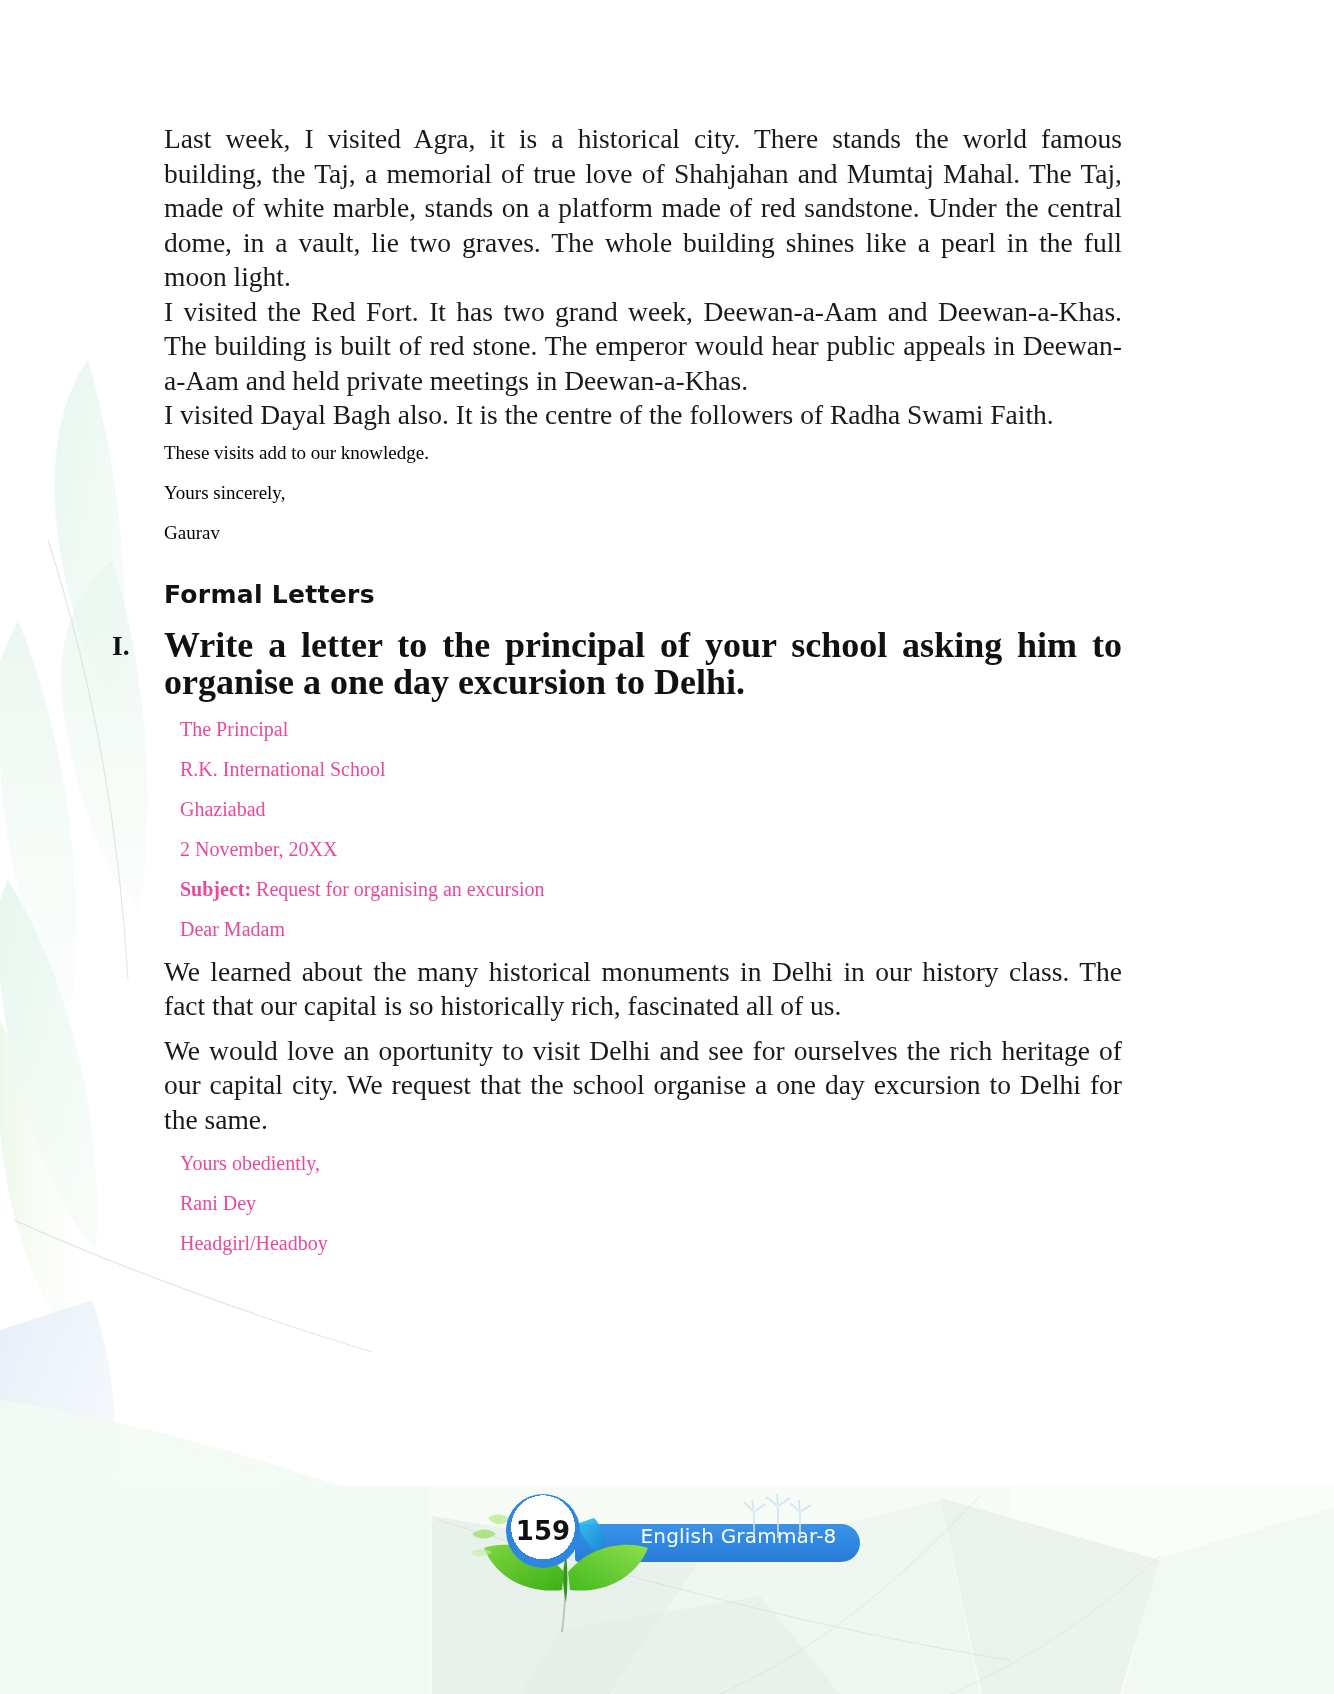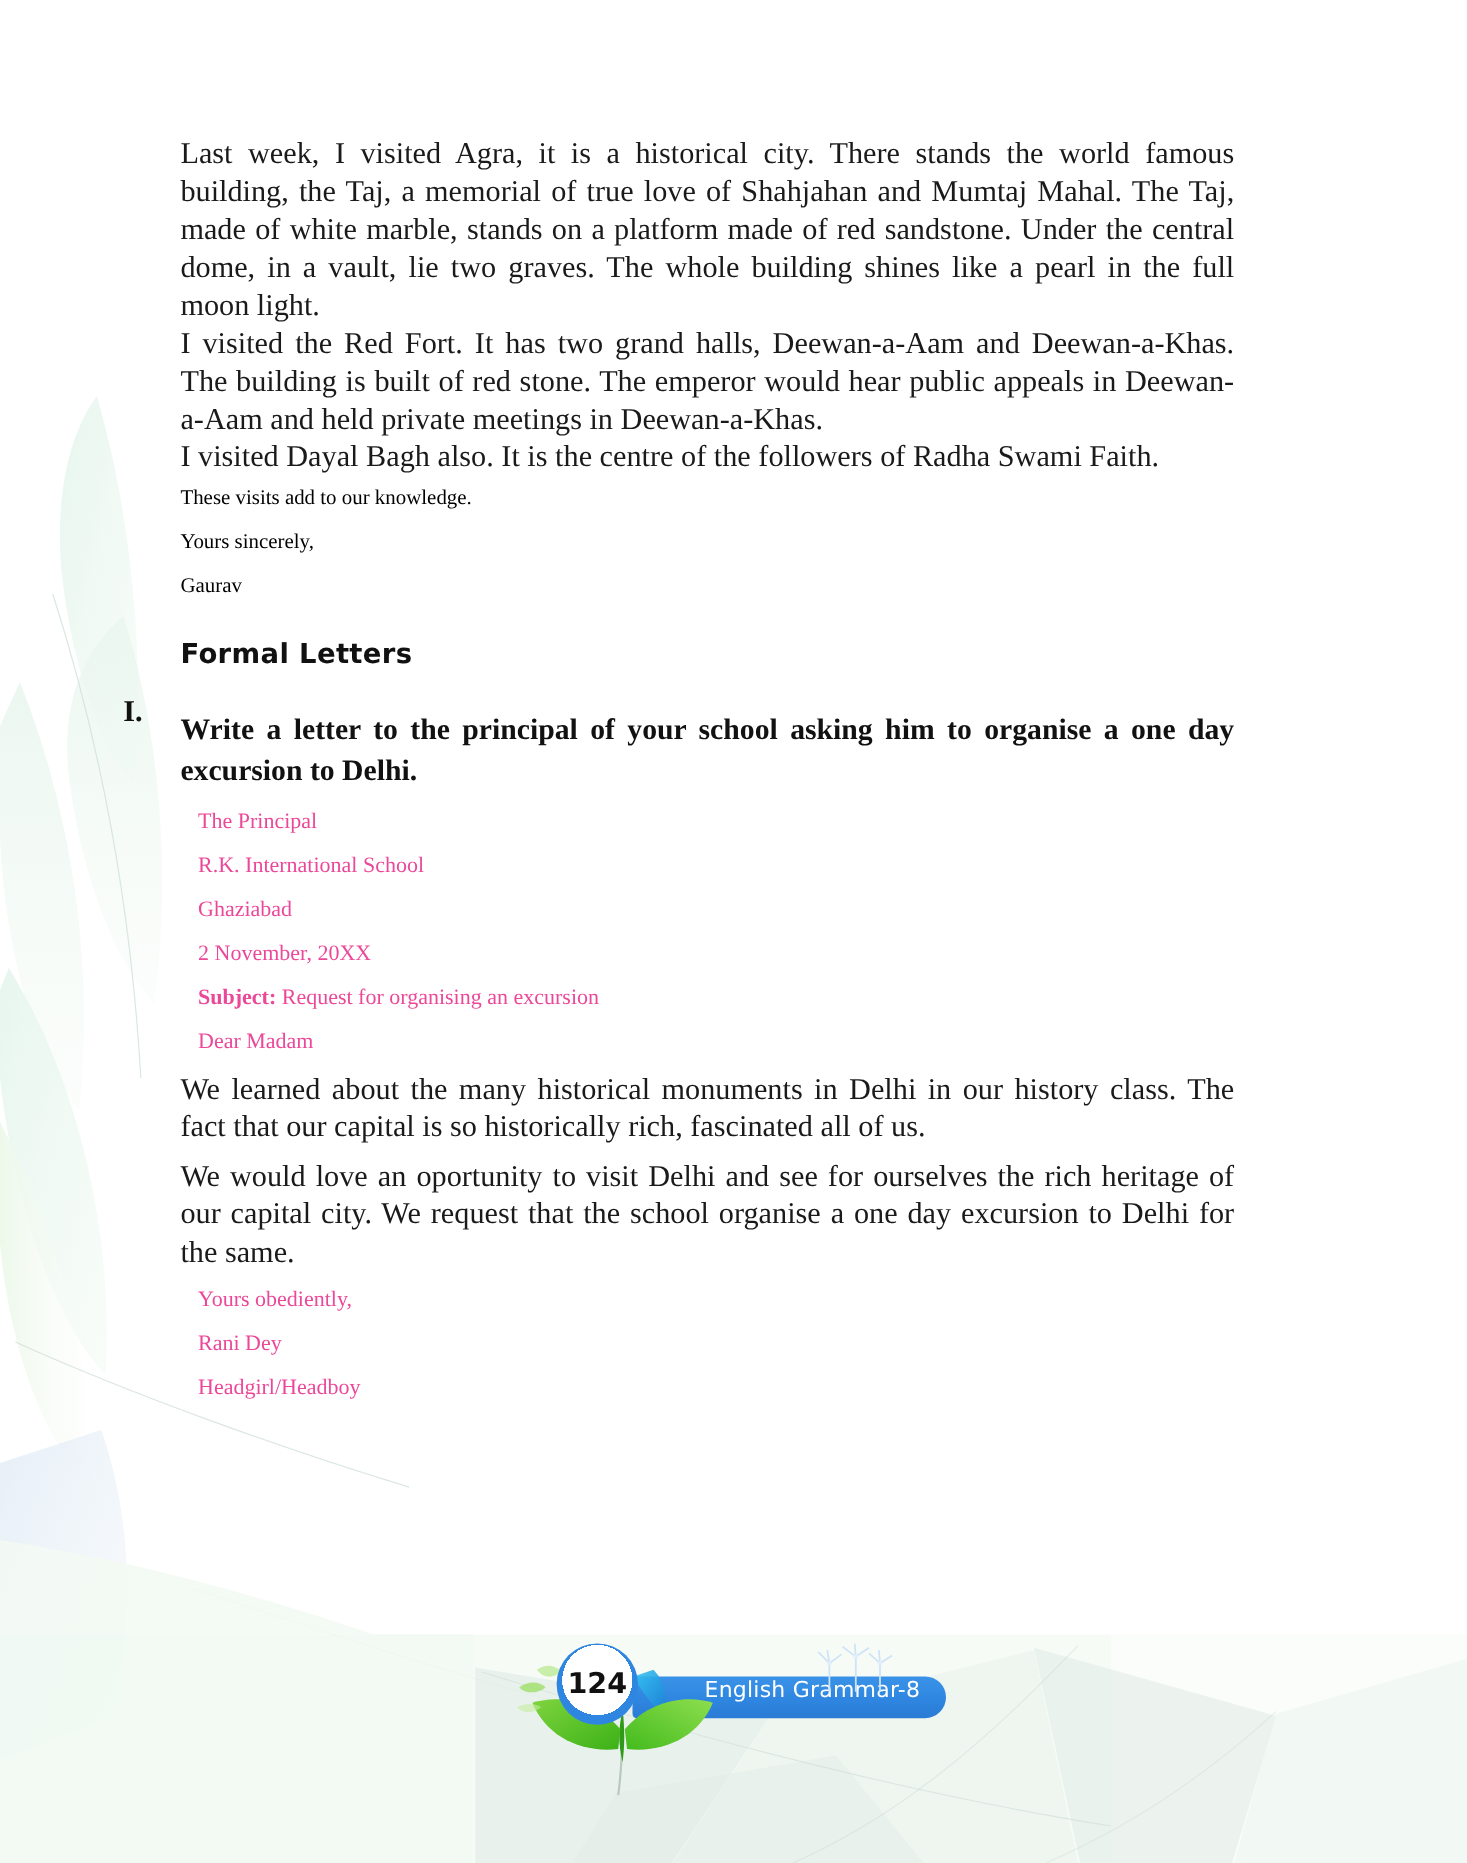--- a/index.html
+++ b/index.html
@@ -75,26 +75,25 @@
     width: 52px;
     flex: 0 0 52px;
     margin-left: -52px;
     font-size: 27.5px;
     line-height: 37px;
     font-weight: bold;
     color: #111;
   }
   .q-text {
     flex: 1;
-    font-size: 27px;
+    font-size: 36px;
     line-height: 37px;
     font-weight: bold;
     color: #111;
     text-align: justify;
-    margin-top: 18px;
   }
 
   .letter-line {
     font-size: 20px;
     line-height: 40px;
     color: #ec4899;
     margin-left: 16px;
   }
   .letter-line b { font-weight: bold; }
 
@@ -218,21 +217,21 @@
     <path d="M 1160 1556 C 1090 1620 1020 1664 950 1694" stroke="#cfdcd6" stroke-width="1" fill="none" opacity="0.45"></path>
   </svg>
 </div>
 
 <div class="page">
 
   <div class="content">
 
     <p class="body-par">Last week, I visited Agra, it is a historical city. There stands the world famous building, the Taj, a memorial of true love of Shahjahan and Mumtaj Mahal. The Taj, made of white marble, stands on a platform made of red sandstone. Under the central dome, in a vault, lie two graves. The whole building shines like a pearl in the full moon light.</p>
 
-    <p class="body-par">I visited the Red Fort. It has two grand halls, Deewan-a-Aam and Deewan-a-Khas. The building is built of red stone. The emperor would hear public appeals in Deewan-a-Aam and held private meetings in Deewan-a-Khas.</p>
+    <p class="body-par">I visited the Red Fort. It has two grand week, Deewan-a-Aam and Deewan-a-Khas. The building is built of red stone. The emperor would hear public appeals in Deewan-a-Aam and held private meetings in Deewan-a-Khas.</p>
 
     <p class="body-par last-left">I visited Dayal Bagh also. It is the centre of the followers of Radha Swami Faith.</p>
 
     <div class="line">These visits add to our knowledge.</div>
 
     <div class="line">Yours sincerely,</div>
 
     <div class="line">Gaurav</div>
 
     <div class="section-heading">Formal Letters</div>
@@ -333,19 +332,19 @@
           <g fill="#e2eefc">
             <circle cx="22" cy="18" r="2"></circle>
               <circle cx="46" cy="12" r="2.2"></circle>
               <circle cx="68" cy="18" r="2"></circle>
           </g>
         </svg>
       </div>
 
       <div class="page-badge">
         <div class="badge-ring"></div>
-        <div class="badge-num">124</div>
+        <div class="badge-num">159</div>
       </div>
 
     </div>
   </div>
 
 </div>
 
 </body></html>

